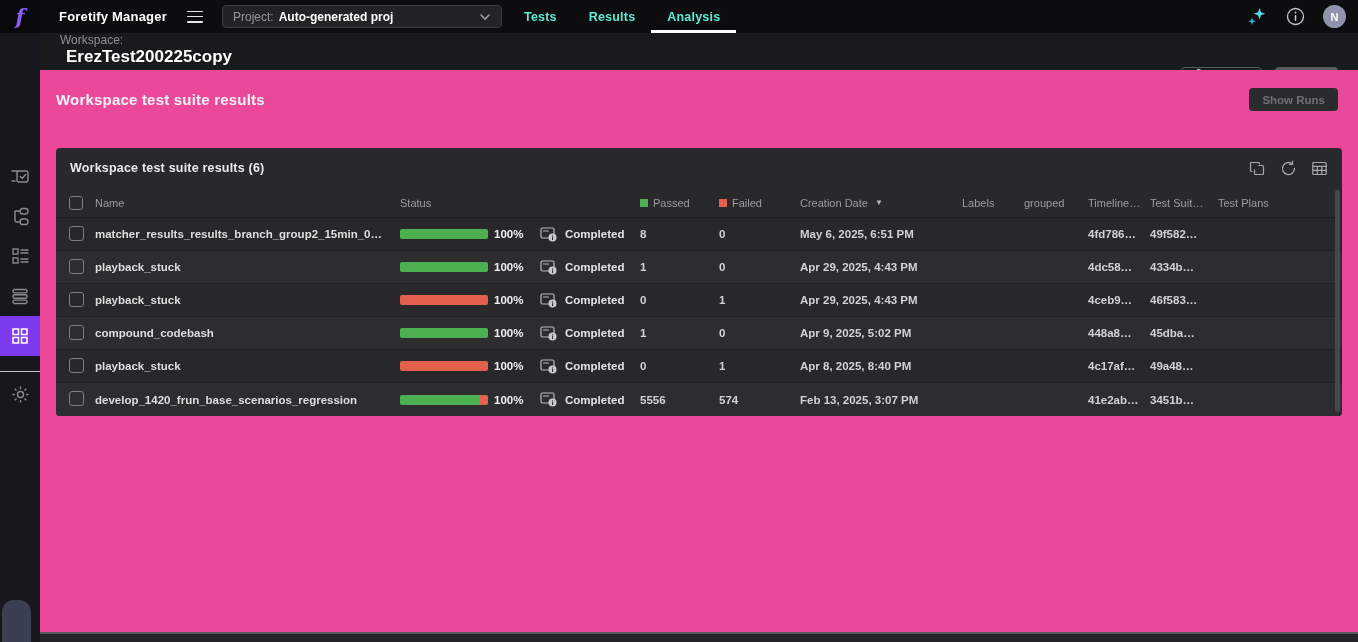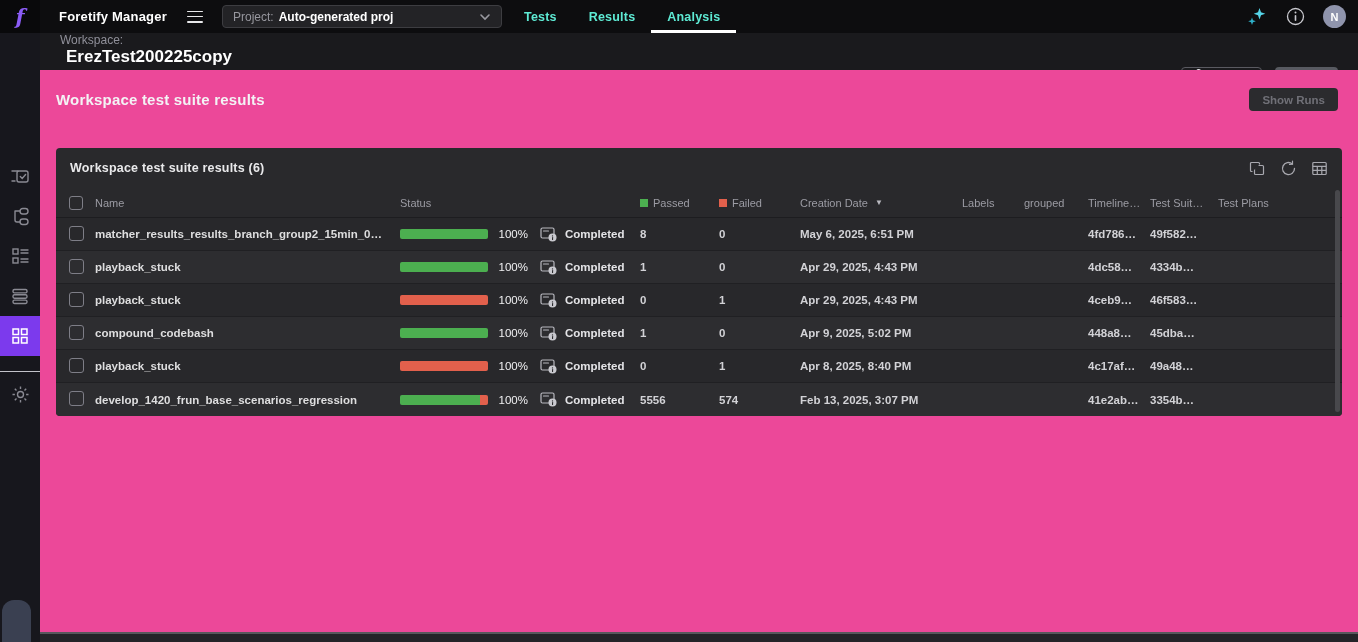--- a/index.html
+++ b/index.html
@@ -77,21 +77,21 @@
 
   .tbody .trow { height:33px; font-size:11.5px; border-bottom:1px solid #202023; cursor:pointer; }
   .tbody .trow:nth-child(odd) { background:#28282b; }
   .tbody .trow:nth-child(even) { background:#2d2d30; }
   .tbody .trow:last-child { border-bottom:none; border-radius:0 0 4px 4px; }
   .c-name { color:#dededf; font-weight:bold; white-space:nowrap; overflow:hidden; text-overflow:ellipsis; padding-right:14px; }
   .c-val { color:#d2d2d6; font-weight:bold; white-space:nowrap; }
   .c-status { display:flex; align-items:center; }
   .bar { width:88px; height:10px; border-radius:2px; overflow:hidden; display:flex; flex:none; background:#3a3a3e; }
   .seg { height:100%; display:block; }
-  .pct { color:#f0f0f2; font-size:11.5px; font-weight:normal; margin-left:6px; width:34px;text-align:right; }
+  .pct { color:#f0f0f2; font-size:11.5px; font-weight:bold; margin-left:6px; width:34px; }
   .status-ic { margin-left:12px; flex:none; }
   .status-txt { color:#e4e4e7; font-weight:bold; margin-left:7px; }
 
   .checkbox { width:15px; height:15px; border:1.5px solid #7e7e87; border-radius:3px; display:inline-block; cursor:pointer; }
 
   .v-scrollbar { position:absolute; right:2px; top:42px; width:5px; height:222px; background:#48484c; border-radius:3px; }
 
   
   .bottom-strip { position:absolute; left:40px; top:632px; width:1318px; height:10px; background:#242428;
                   border-top:2px solid #58585c; }
@@ -447,21 +447,21 @@
         </svg>
       </span>
       <span class="status-txt">Completed</span>
     </div>
     <div class="c-val">5556</div>
     <div class="c-val">574</div>
     <div class="c-val">Feb 13, 2025, 3:07 PM</div>
     <div class="c-val"></div>
     <div class="c-val"></div>
     <div class="c-val">41e2ab…</div>
-    <div class="c-val">3354b…</div>
+    <div class="c-val">3451b…</div>
     <div class="c-val"></div>
   </div>
 </div>
 
     <div class="v-scrollbar"></div>
   </div>
 </div>
 
 <div class="bottom-strip"></div>
 

